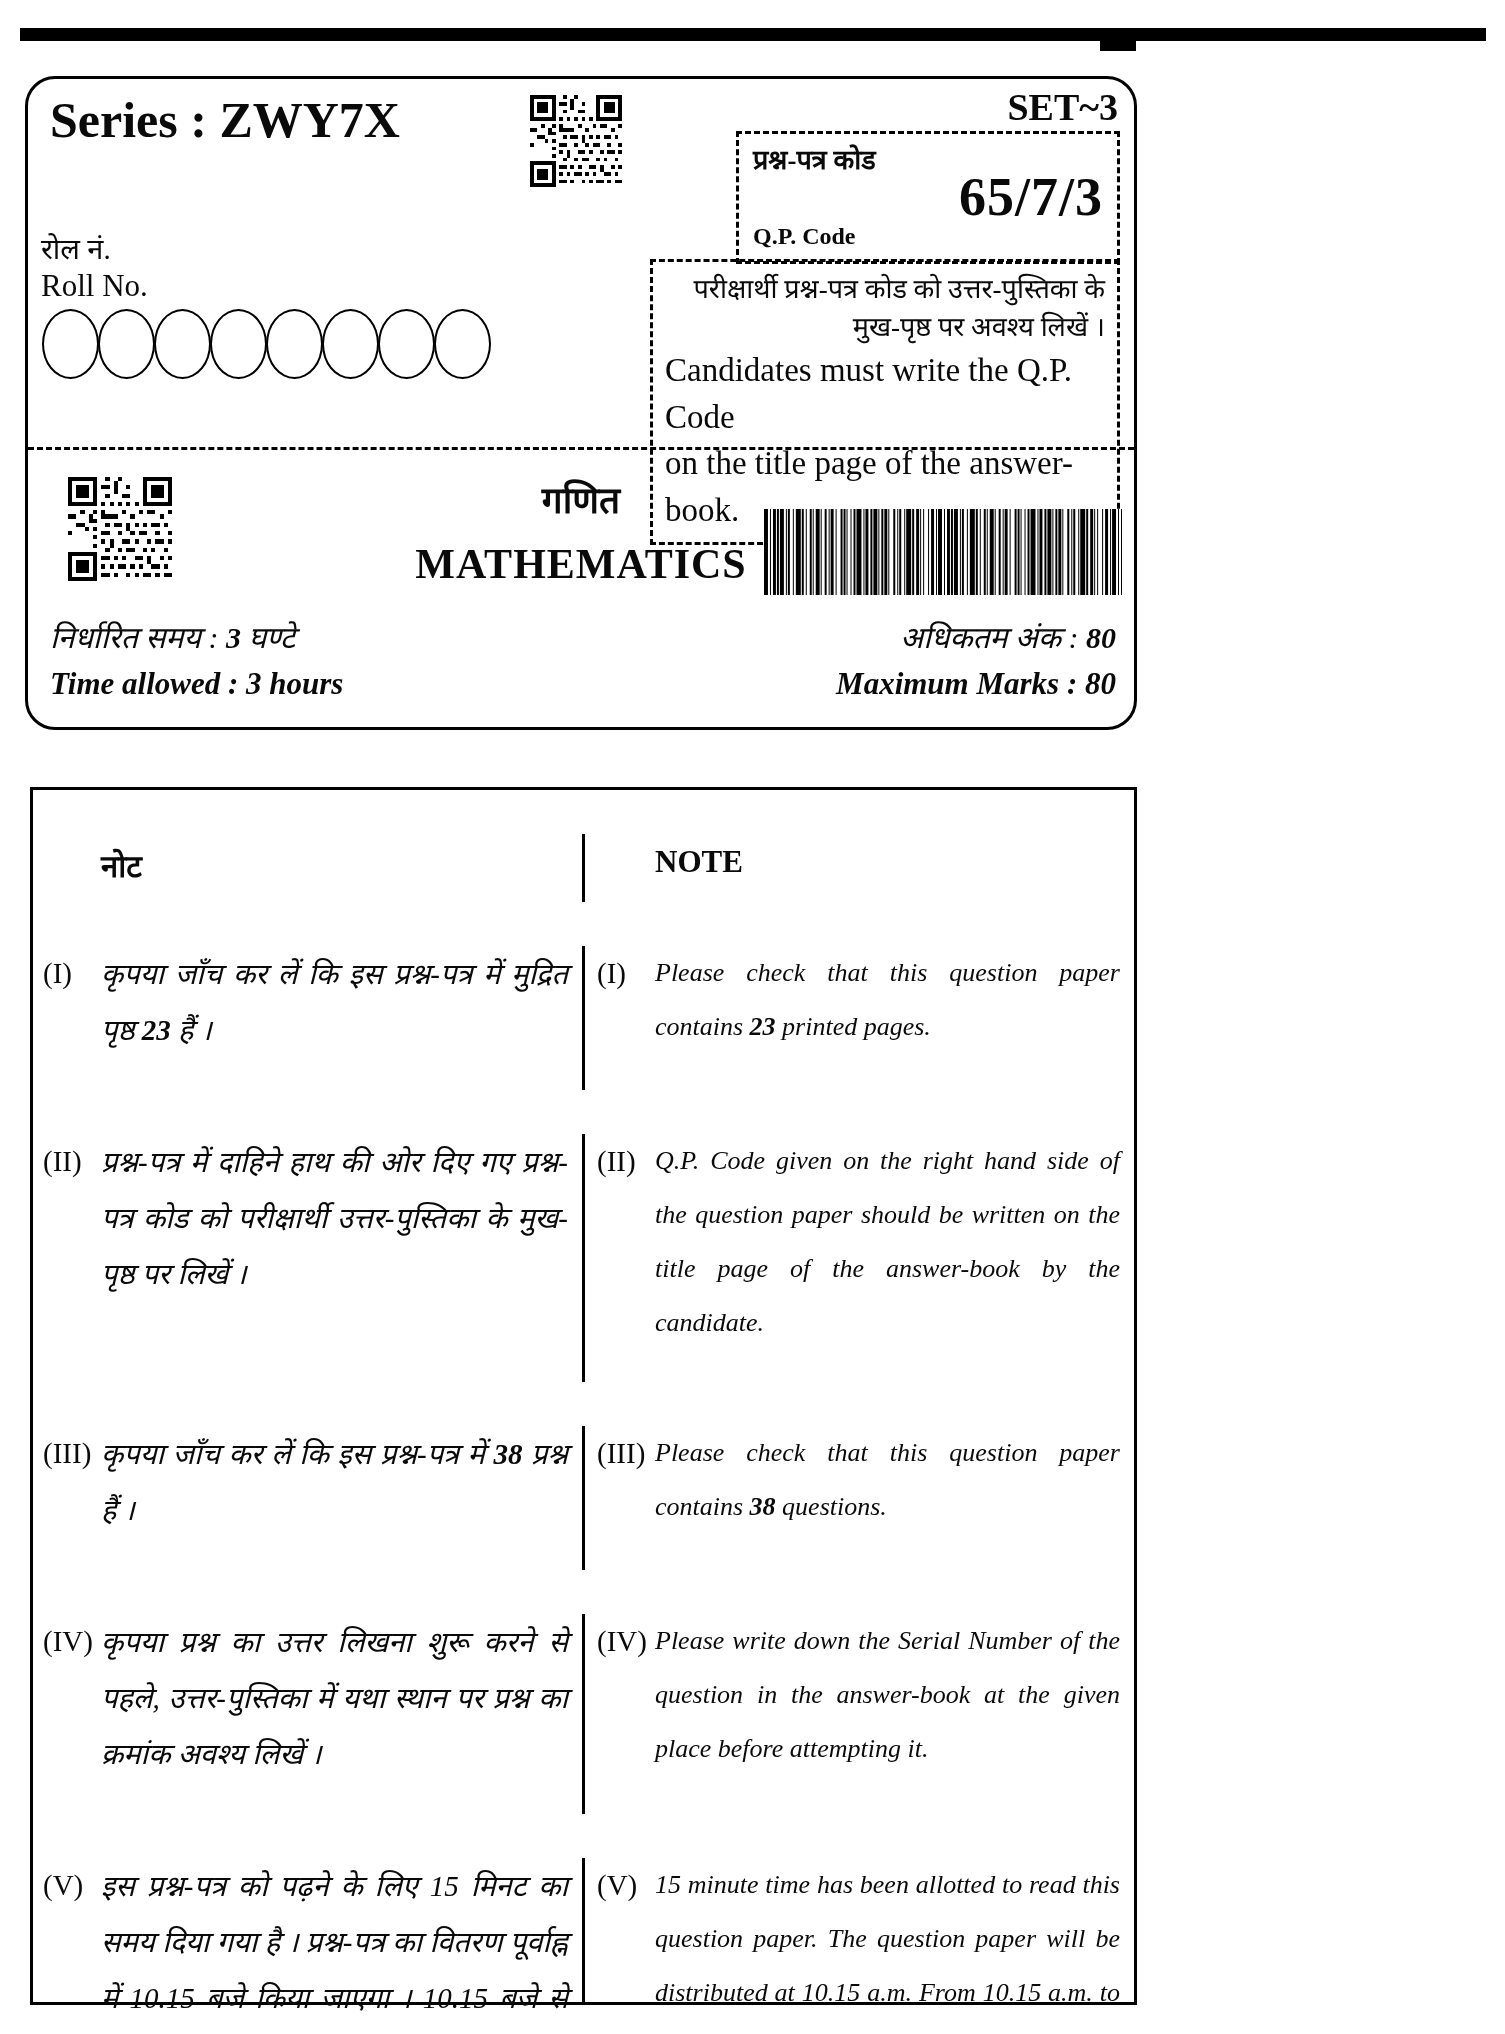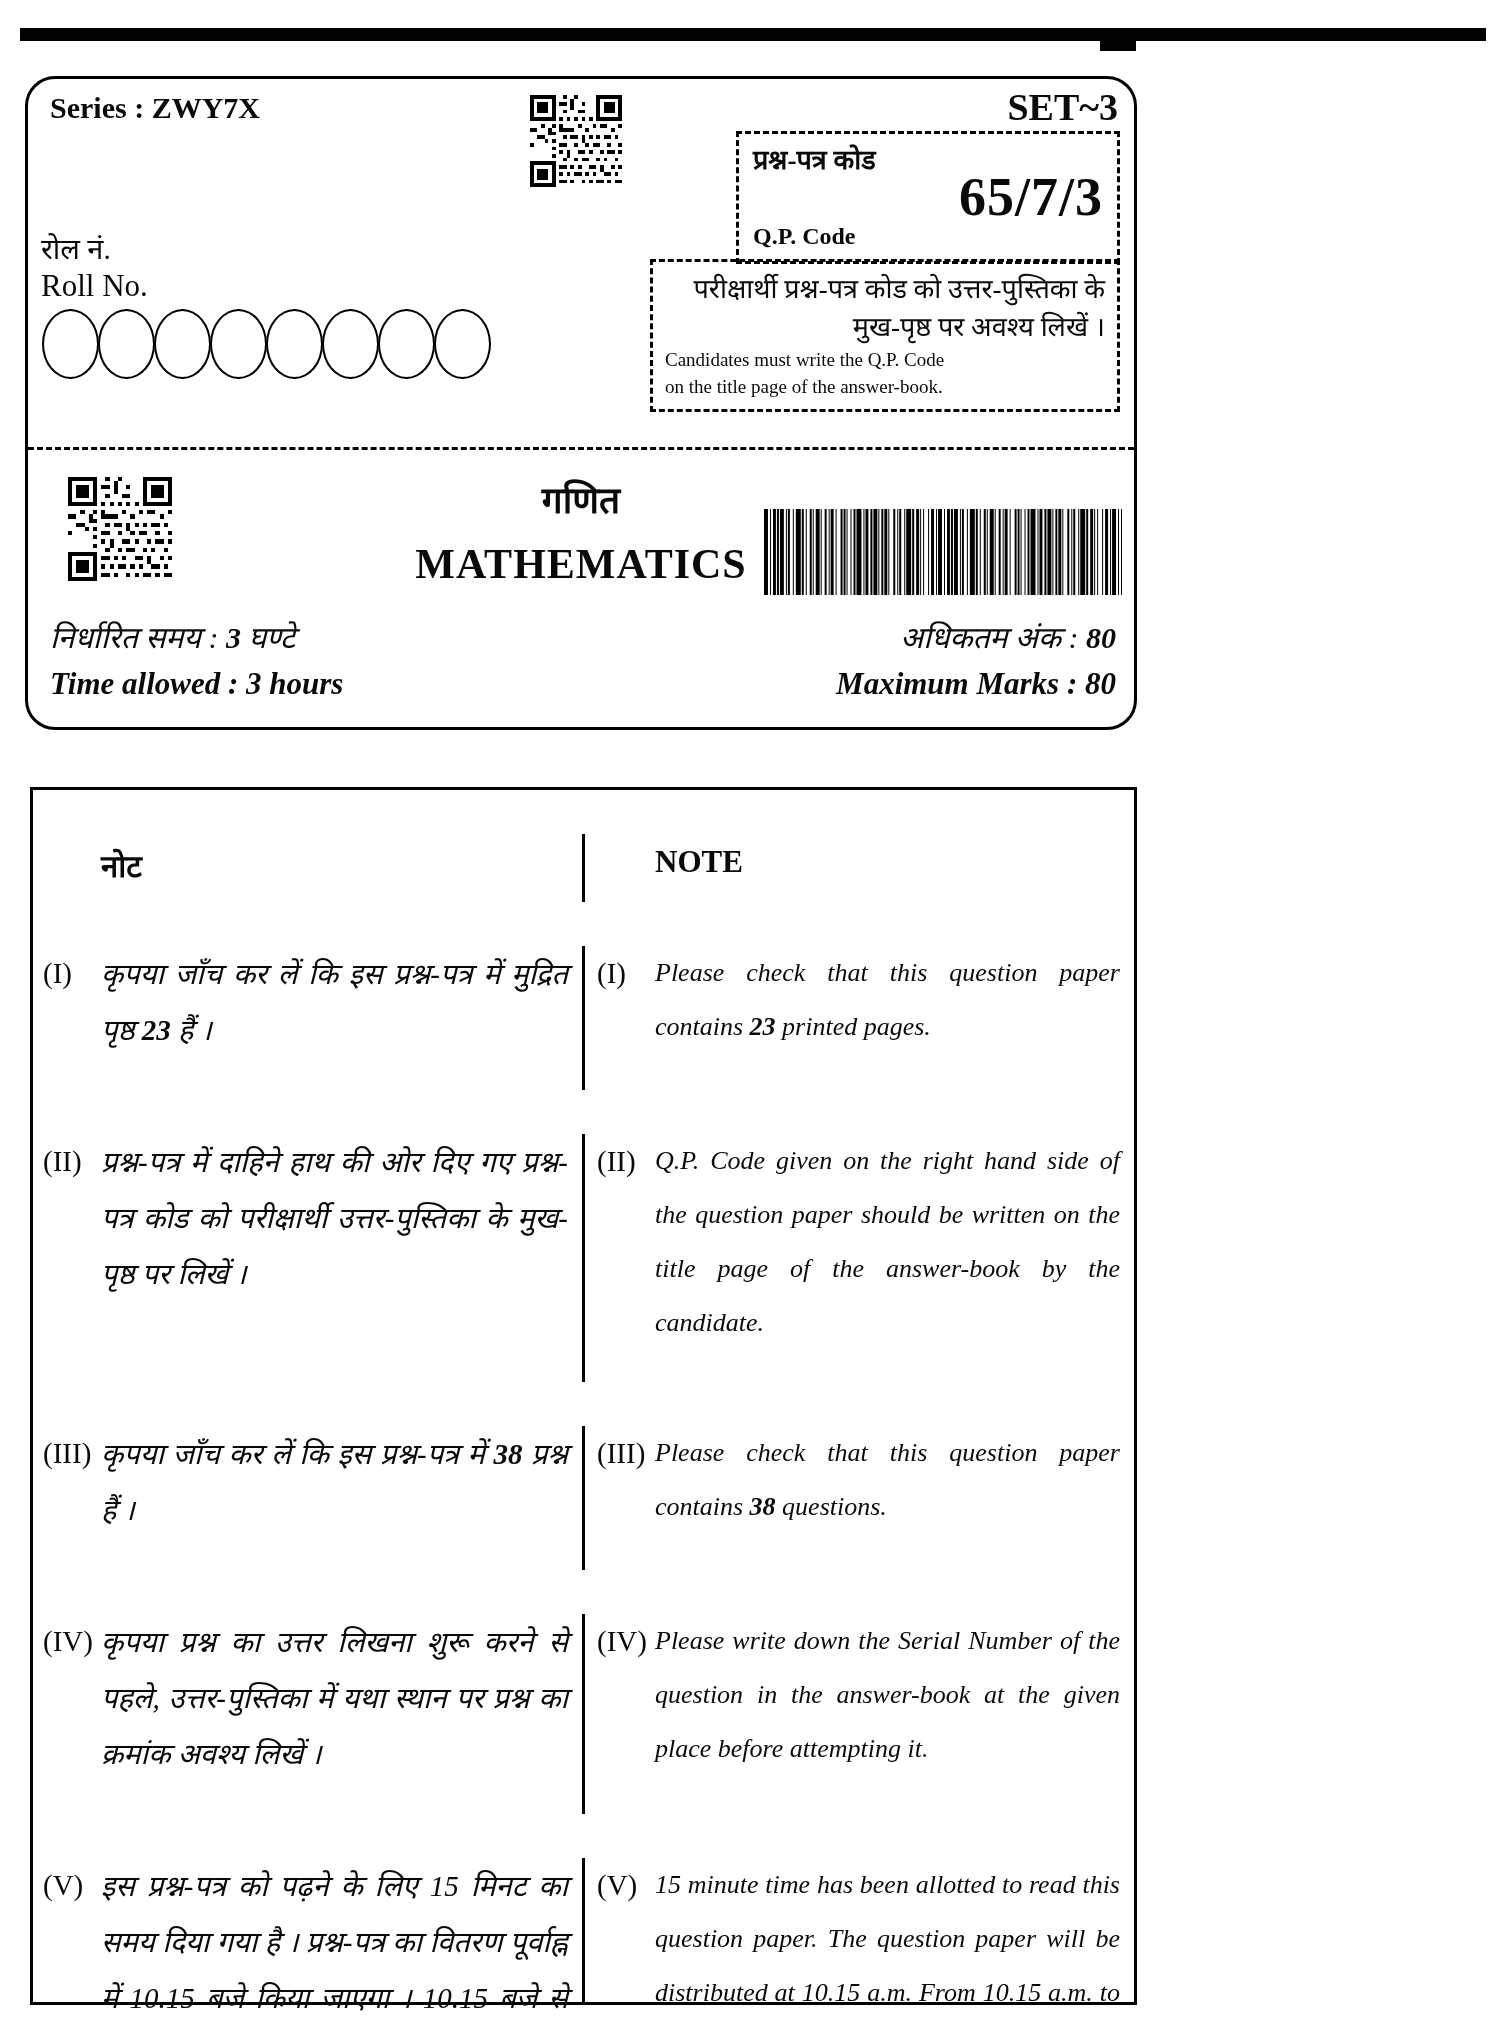--- a/index.html
+++ b/index.html
@@ -18,21 +18,21 @@
 
   
   .topbar { position: absolute; left: 20px; top: 28px; width: 1466px; height: 13px; background: #000; }
   .topnotch { position: absolute; left: 1100px; top: 41px; width: 36px; height: 10px; background: #000; }
 
   
   .header-box {
     position: absolute; left: 25px; top: 76px; width: 1112px; height: 654px;
     border: 3.5px solid #000; border-radius: 30px;
   }
-  .series { position: absolute; left: 22px; top: 12px; font-weight: bold; font-size: 30px; }
+  .series { position: absolute; left: 22px; top: 12px; font-weight: bold; font-size: 50px; }
   .qr-top { position: absolute; left: 502px; top: 16px; width: 92px; height: 92px; }
   .setlabel { position: absolute; right: 16px; top: 6px; font-weight: bold; font-size: 38px; }
 
   .qp-box {
     position: absolute; right: 14px; top: 52px; width: 384px;
     border: 3px dashed #000; padding: 10px 14px;
     display: flex; align-items: center; 
   }
   .qp-labels { line-height: 1.25; }
   .qp-label-hi { font-size: 27px; font-weight: bold; }
@@ -47,21 +47,21 @@
   .bubble {
     width: 57px; height: 70px; border: 2.5px solid #000; border-radius: 50%;
     background: #fff; margin-right: -1px; flex: 0 0 auto;
   }
 
   .cand-box {
     position: absolute; right: 14px; top: 180px; width: 470px;
     border: 3px dashed #000; padding: 8px 12px; line-height: 1.42;
   }
   .cand-box .l-hi { font-size: 27px; text-align: right; }
-  .cand-box .l-en { font-size: 19px; }
+  .cand-box .l-en { font-size: 33px; }
 
   .dash-sep { position: absolute; left: 0; right: 0; top: 368px; border-top: 3.5px dashed #000; }
 
   .qr-left { position: absolute; left: 40px; top: 398px; width: 104px; height: 104px; }
 
   .subject { position: absolute; left: 0; right: 0; top: 394px; text-align: center; }
   .subject-hi { font-size: 37px; font-weight: bold; }
   .subject-en { font-size: 42px; font-weight: bold; letter-spacing: 1px; margin-top: 16px; }
 
   .barcode { position: absolute; right: 12px; top: 430px; width: 358px; height: 86px; }

